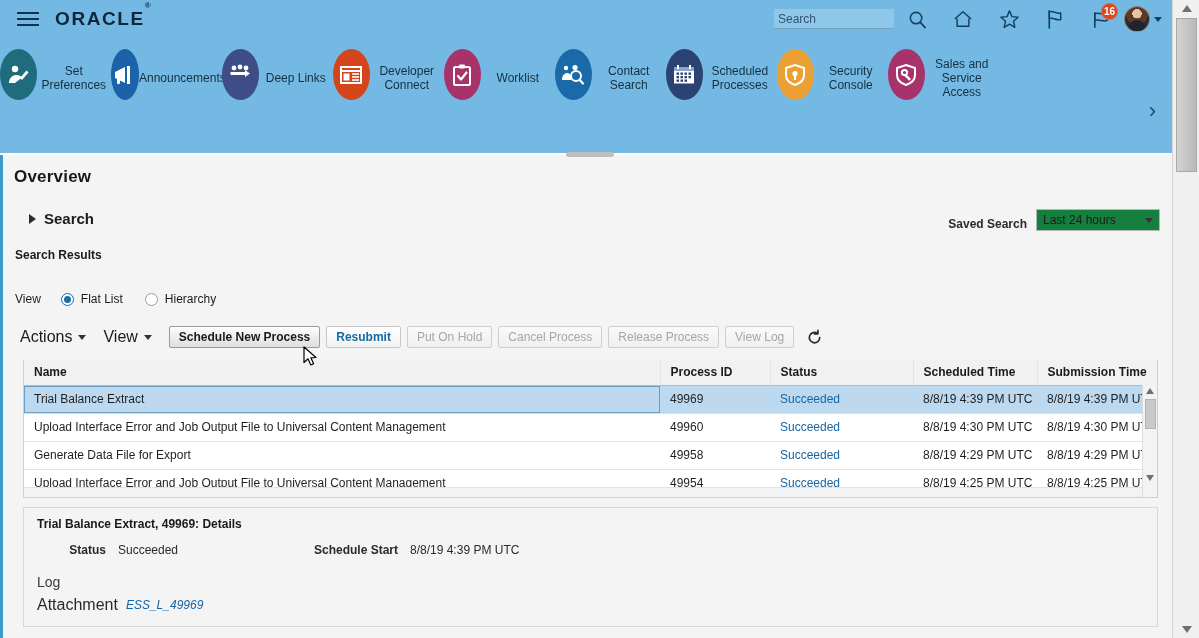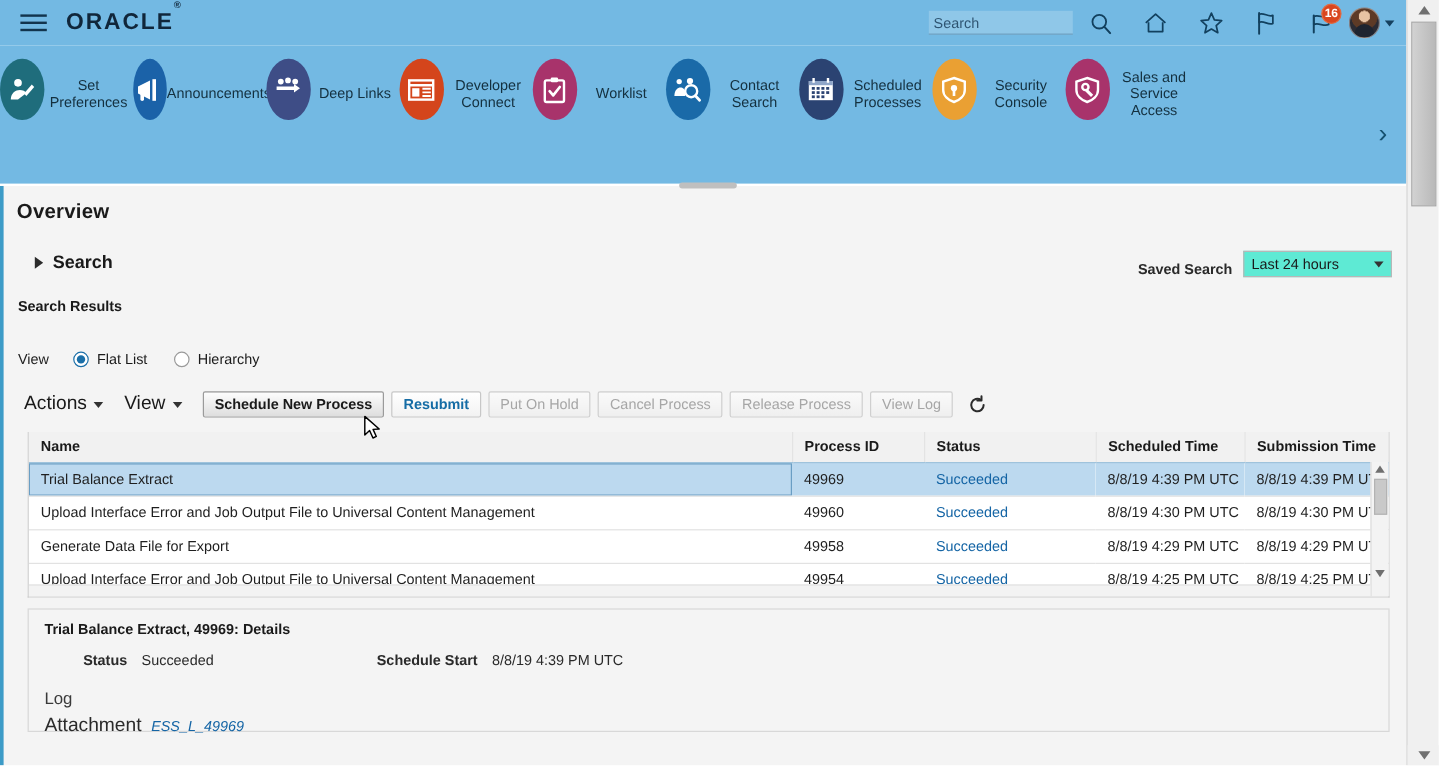--- a/index.html
+++ b/index.html
@@ -96,21 +96,21 @@
   .search-disclosure {
     position:absolute; left: 26px; top: 10px; display:flex; align-items:center; cursor:pointer;
   }
   .tri-right { width:0;height:0;border-top:5px solid transparent;border-bottom:5px solid transparent;border-left:7px solid #2b2b2b; margin-right:8px; }
   .search-disclosure span { font-size: 15px; font-weight: bold; color:#1a1a1a; }
   .saved-search {
     position:absolute; right: 12px; top: 9px; display:flex; align-items:flex-end;
   }
   .saved-search-label { font-size: 12px; color:#2a2a2a; font-weight:bold; margin-right: 9px; }
   .ss-select {
-    width: 124px; height: 22px; background:#5eead4; border: 1px solid #b7b7b7;
+    width: 124px; height: 22px; background:#15803d; border: 1px solid #b7b7b7;
     font-size: 12px; color:#1a1a1a; display:flex; align-items:center;
     padding-left: 6px; position:relative; cursor:pointer;
   }
   .ss-select .caret { position:absolute; right: 6px; width:0;height:0;
     border-left:4px solid transparent;border-right:4px solid transparent;border-top:5px solid #333; }
 
   .search-results-label {
     font-size: 12px; font-weight: bold; color: #1a1a1a; padding-left: 12px; margin-top: 2px;
   }
 
@@ -172,21 +172,21 @@
   }
   .tbl-scroll .thumb { position:absolute; top: 14px; left:2px; width: 11px; height: 30px; background:#c9c9c9; border:1px solid #b3b3b3; }
   .tbl-scroll .arrow-up, .tbl-scroll .arrow-dn { position:absolute; left:3px; width:0;height:0; }
   .tbl-scroll .arrow-up { top: 3px; border-left:4px solid transparent;border-right:4px solid transparent;border-bottom:6px solid #6f6f6f; }
   .tbl-scroll .arrow-dn { bottom: 16px; border-left:4px solid transparent;border-right:4px solid transparent;border-top:6px solid #6f6f6f; }
   .tbl-hscroll { position:absolute; left:0; right:15px; bottom:0; height: 10px; background:#f3f3f3; border-top:1px solid #e2e2e2;}
 
   
   .details {
     margin: 9px 14px 0 20px; border: 1px solid #d8d8d8; background:#f4f4f4;
-    height: 103px; padding: 9px 0 0 0; position:relative;
+    height: 120px; padding: 9px 0 0 0; position:relative;
   }
   .details-title { font-size: 12px; font-weight:bold; color:#1a1a1a; padding-left: 13px; }
   .details-row { display:flex; align-items:center; margin-top: 12px; }
   .dlabel { font-size: 12px; font-weight:bold; color:#2a2a2a; text-align:right; }
   .dvalue { font-size: 12px; color:#2a2a2a; }
   .log-head { font-size: 14px; color:#3a3a3a; padding-left: 13px; margin-top: 17px; }
   .attach-row { display:flex; align-items:center; padding-left: 13px; margin-top: 6px; }
   .attach-label { font-size:16px; font-weight:normal; color:#2a2a2a; margin-right: 8px; }
   .attach-link { font-size:12px; color:#1565a5; cursor:pointer;font-style:italic; }
 

